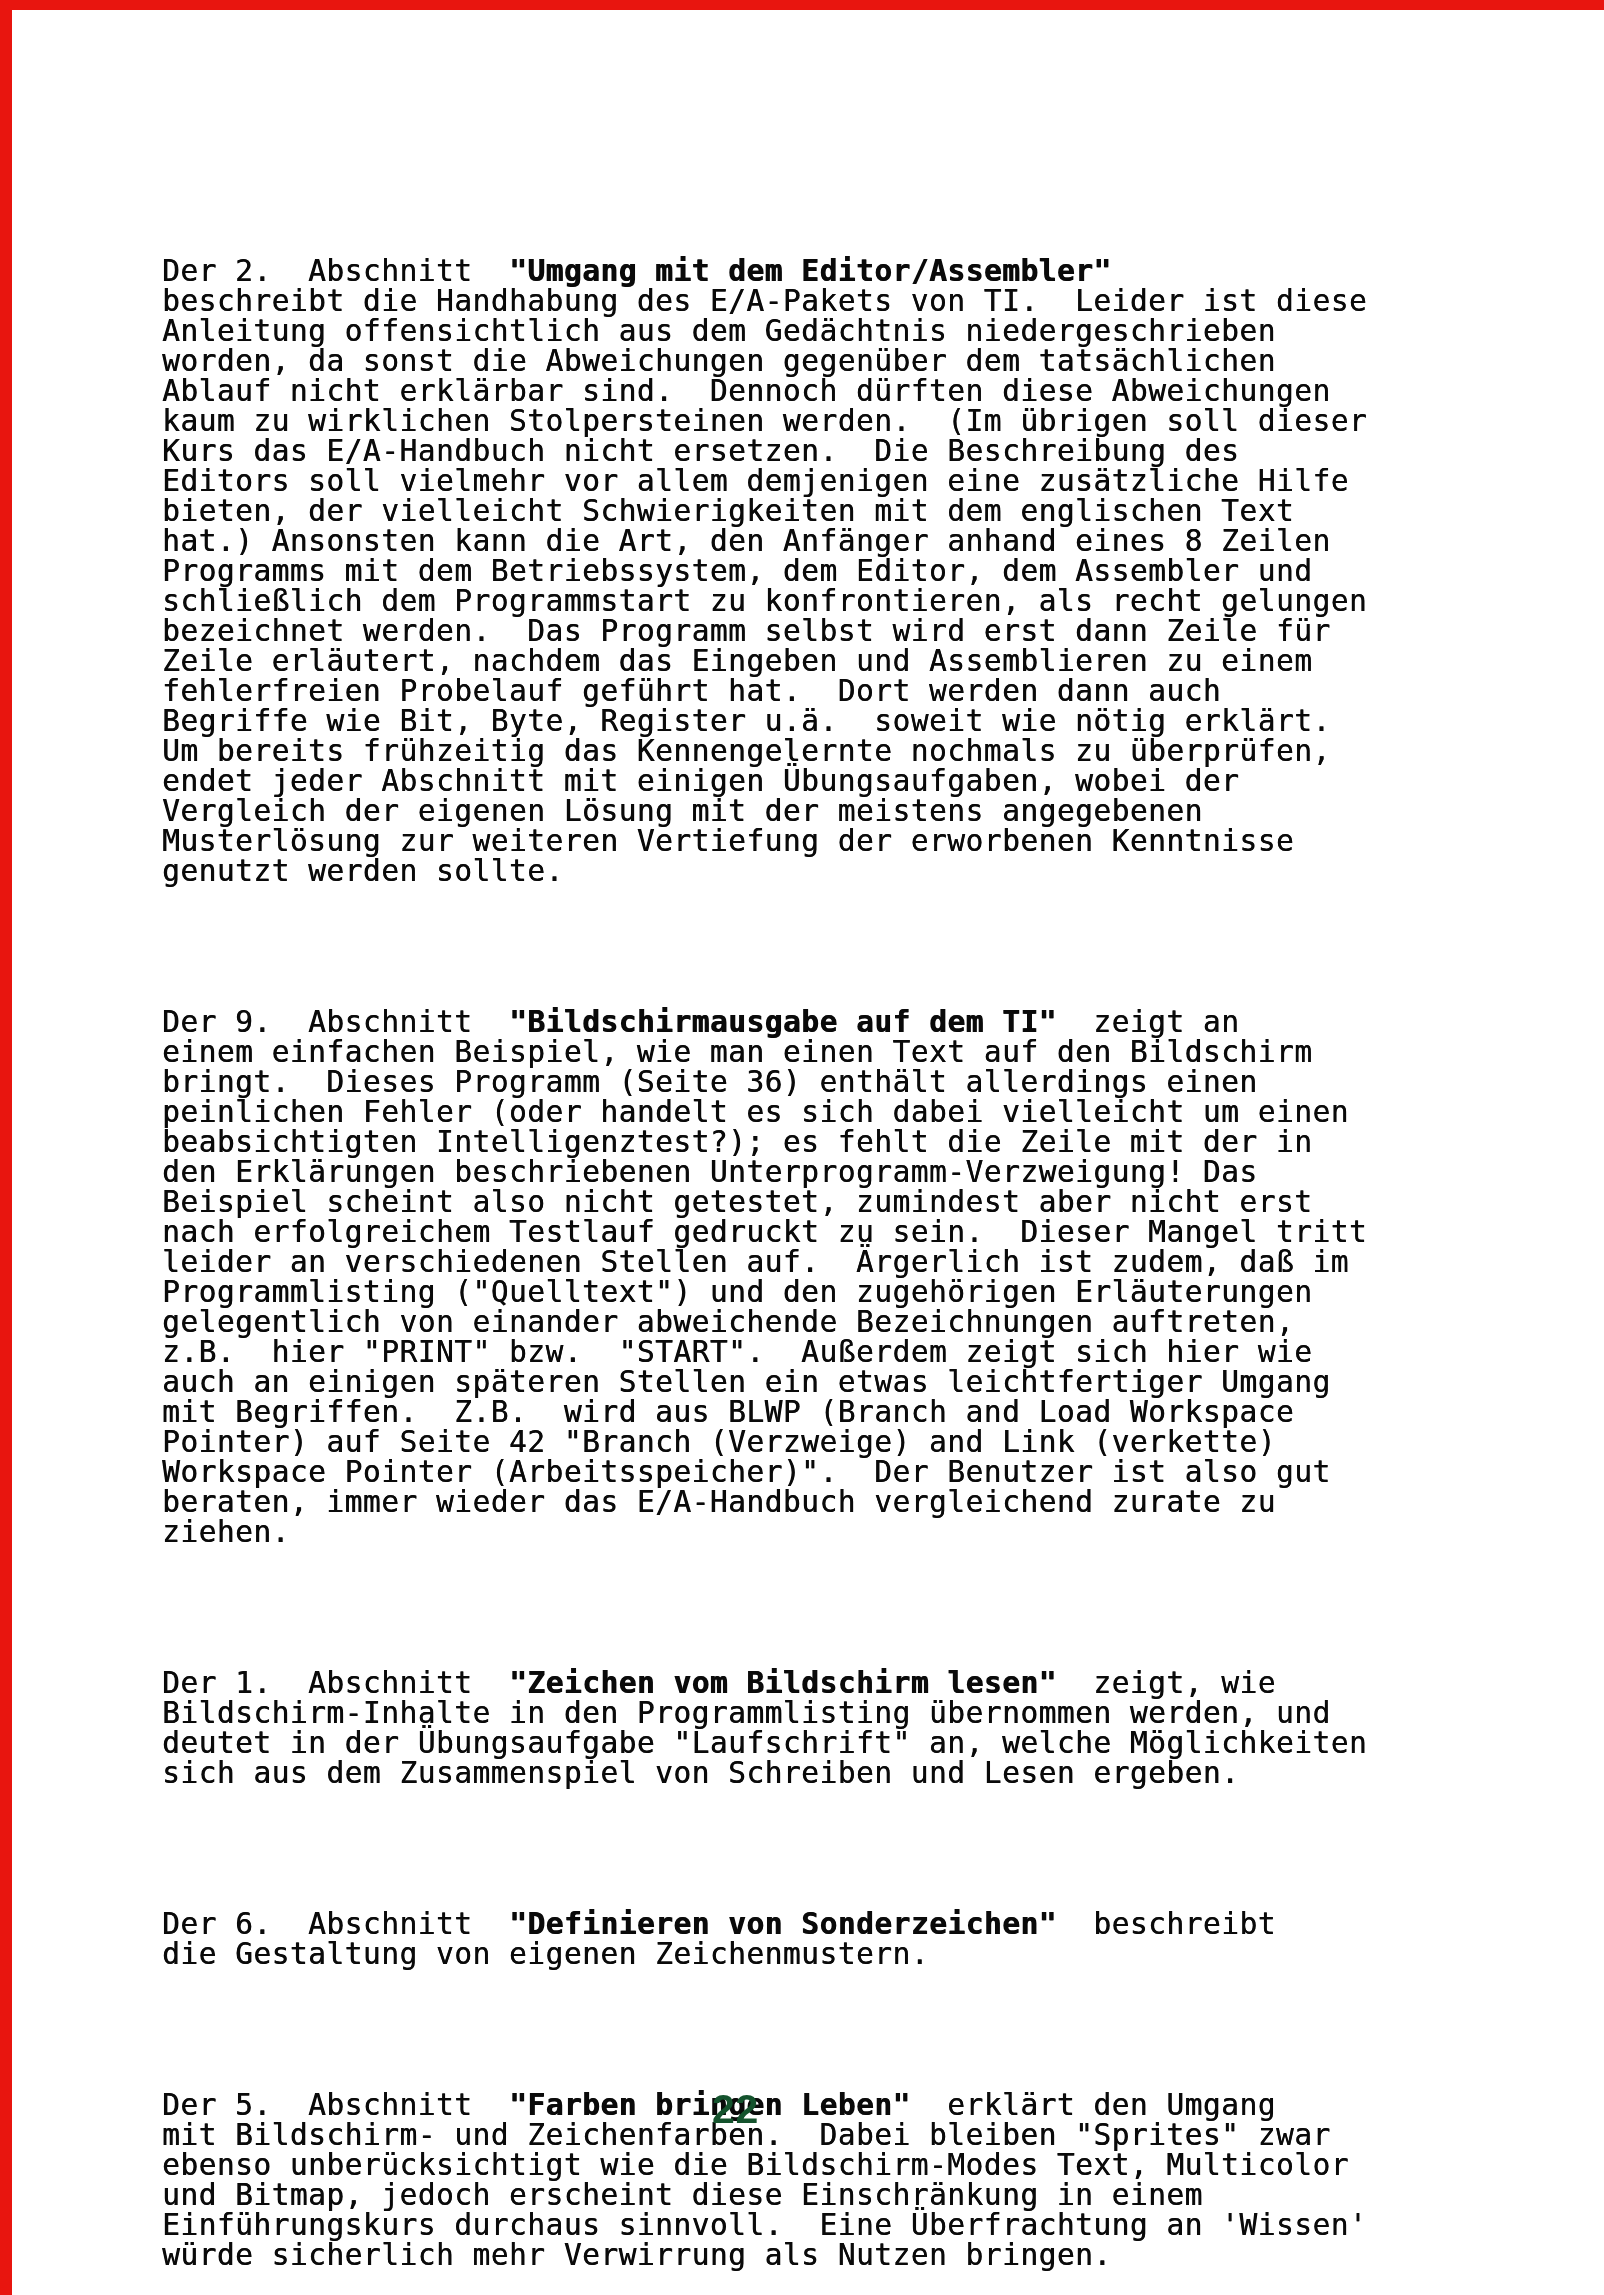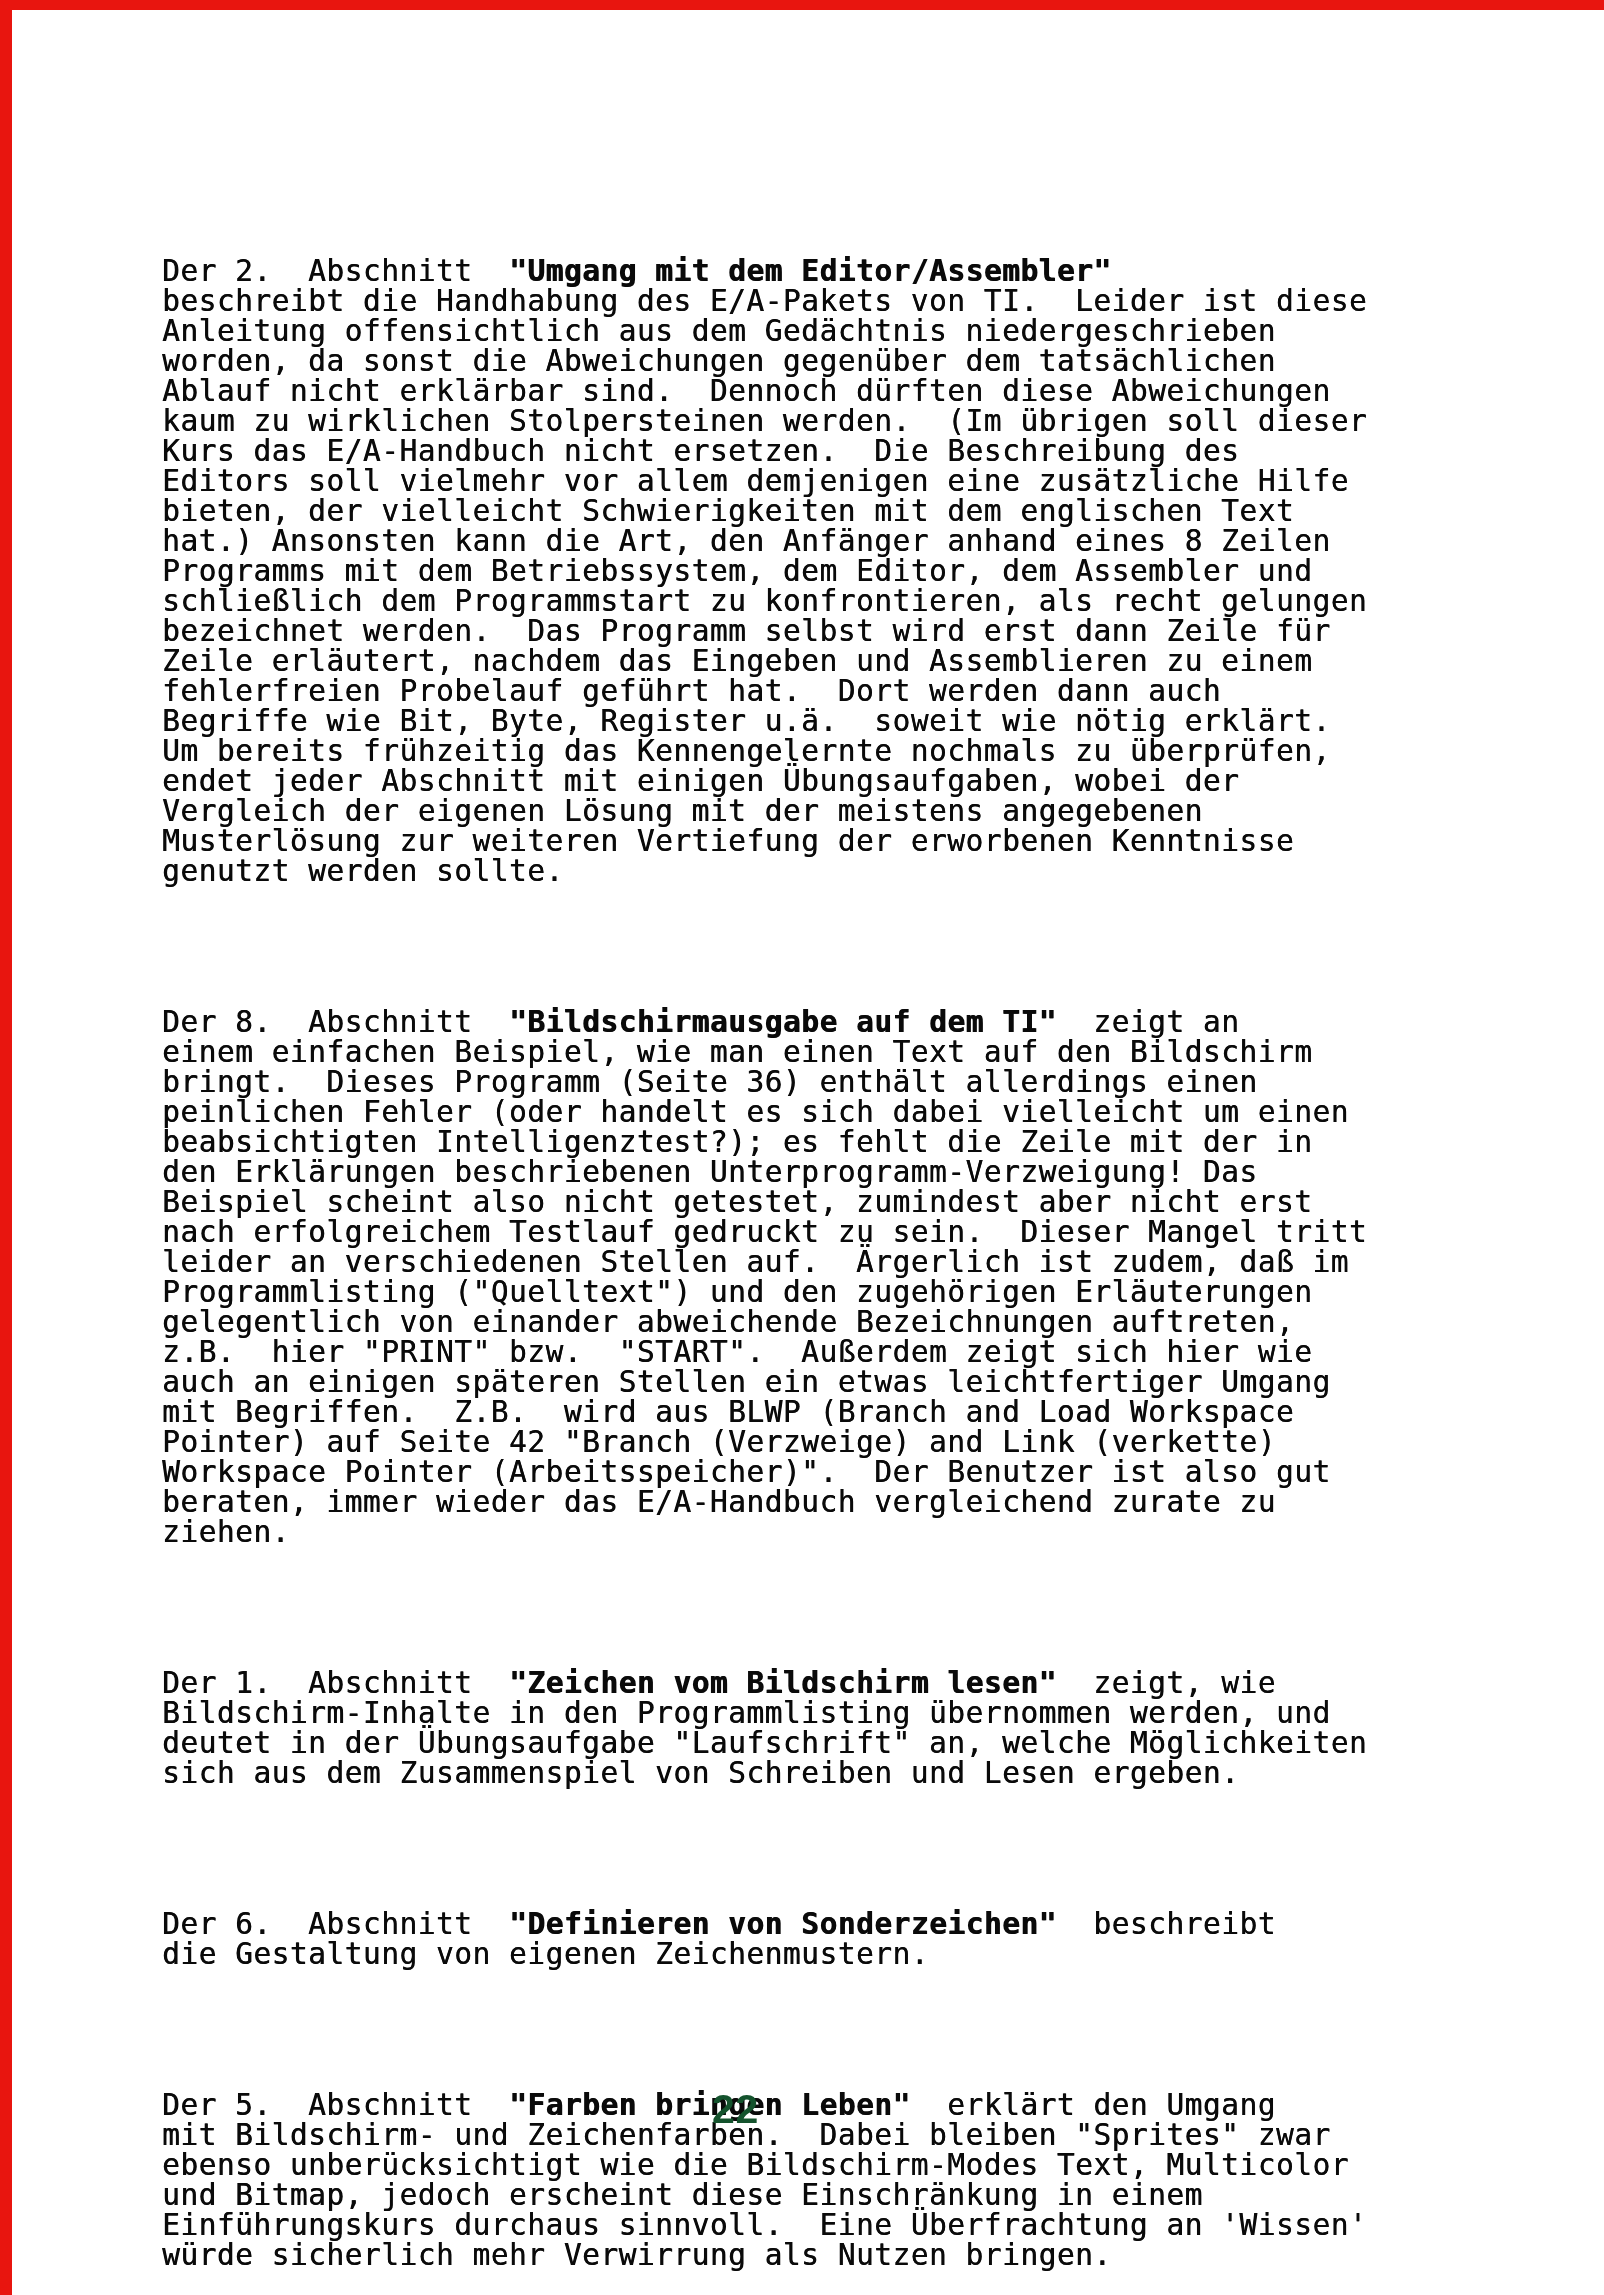--- a/index.html
+++ b/index.html
@@ -83,21 +83,21 @@
 bezeichnet werden.  Das Programm selbst wird erst dann Zeile für
 Zeile erläutert, nachdem das Eingeben und Assemblieren zu einem
 fehlerfreien Probelauf geführt hat.  Dort werden dann auch
 Begriffe wie Bit, Byte, Register u.ä.  soweit wie nötig erklärt.
 Um bereits frühzeitig das Kennengelernte nochmals zu überprüfen,
 endet jeder Abschnitt mit einigen Übungsaufgaben, wobei der
 Vergleich der eigenen Lösung mit der meistens angegebenen
 Musterlösung zur weiteren Vertiefung der erworbenen Kenntnisse
 genutzt werden sollte.</span></div>
 
-    <div class="para"><span>Der 8.  Abschnitt  </span><span class="section-title">"Bildschirmausgabe auf dem TI"</span><span>  zeigt an
+    <div class="para"><span>Der 9.  Abschnitt  </span><span class="section-title">"Bildschirmausgabe auf dem TI"</span><span>  zeigt an
 einem einfachen Beispiel, wie man einen Text auf den Bildschirm
 bringt.  Dieses Programm (Seite 36) enthält allerdings einen
 peinlichen Fehler (oder handelt es sich dabei vielleicht um einen
 beabsichtigten Intelligenztest?); es fehlt die Zeile mit der in
 den Erklärungen beschriebenen Unterprogramm-Verzweigung! Das
 Beispiel scheint also nicht getestet, zumindest aber nicht erst
 nach erfolgreichem Testlauf gedruckt zu sein.  Dieser Mangel tritt
 leider an verschiedenen Stellen auf.  Ärgerlich ist zudem, daß im
 Programmlisting ("Quelltext") und den zugehörigen Erläuterungen
 gelegentlich von einander abweichende Bezeichnungen auftreten,

